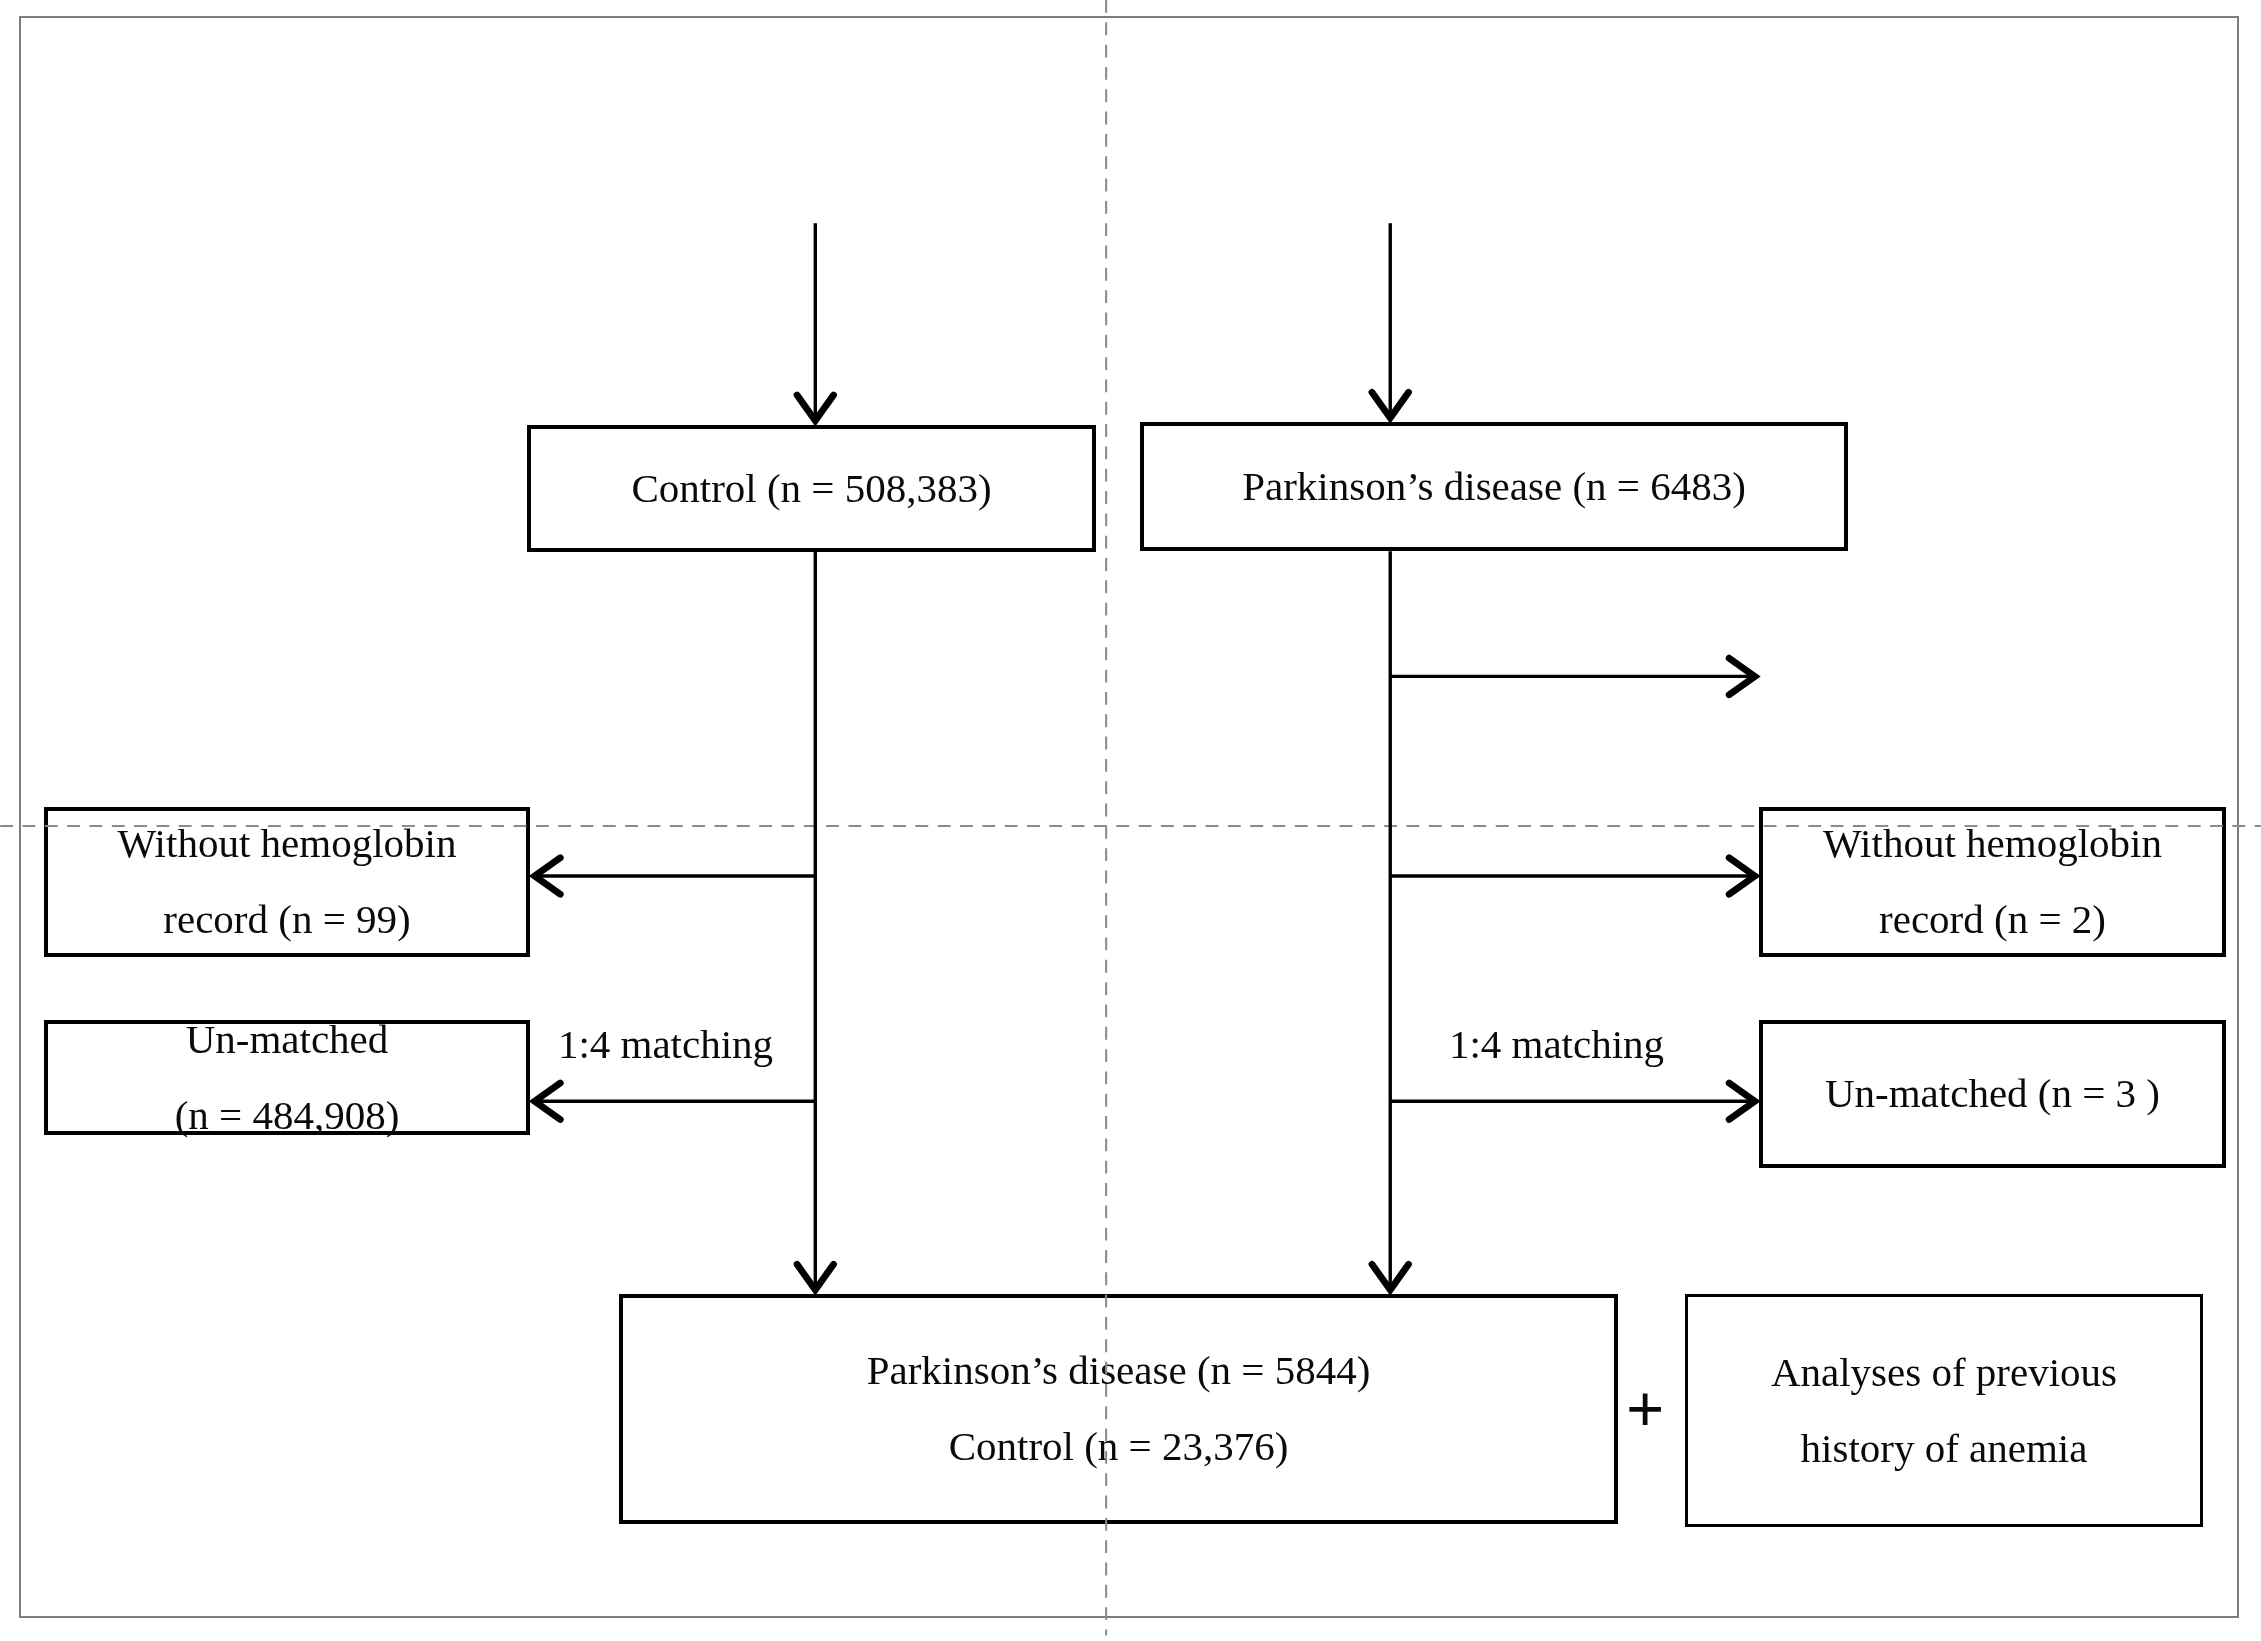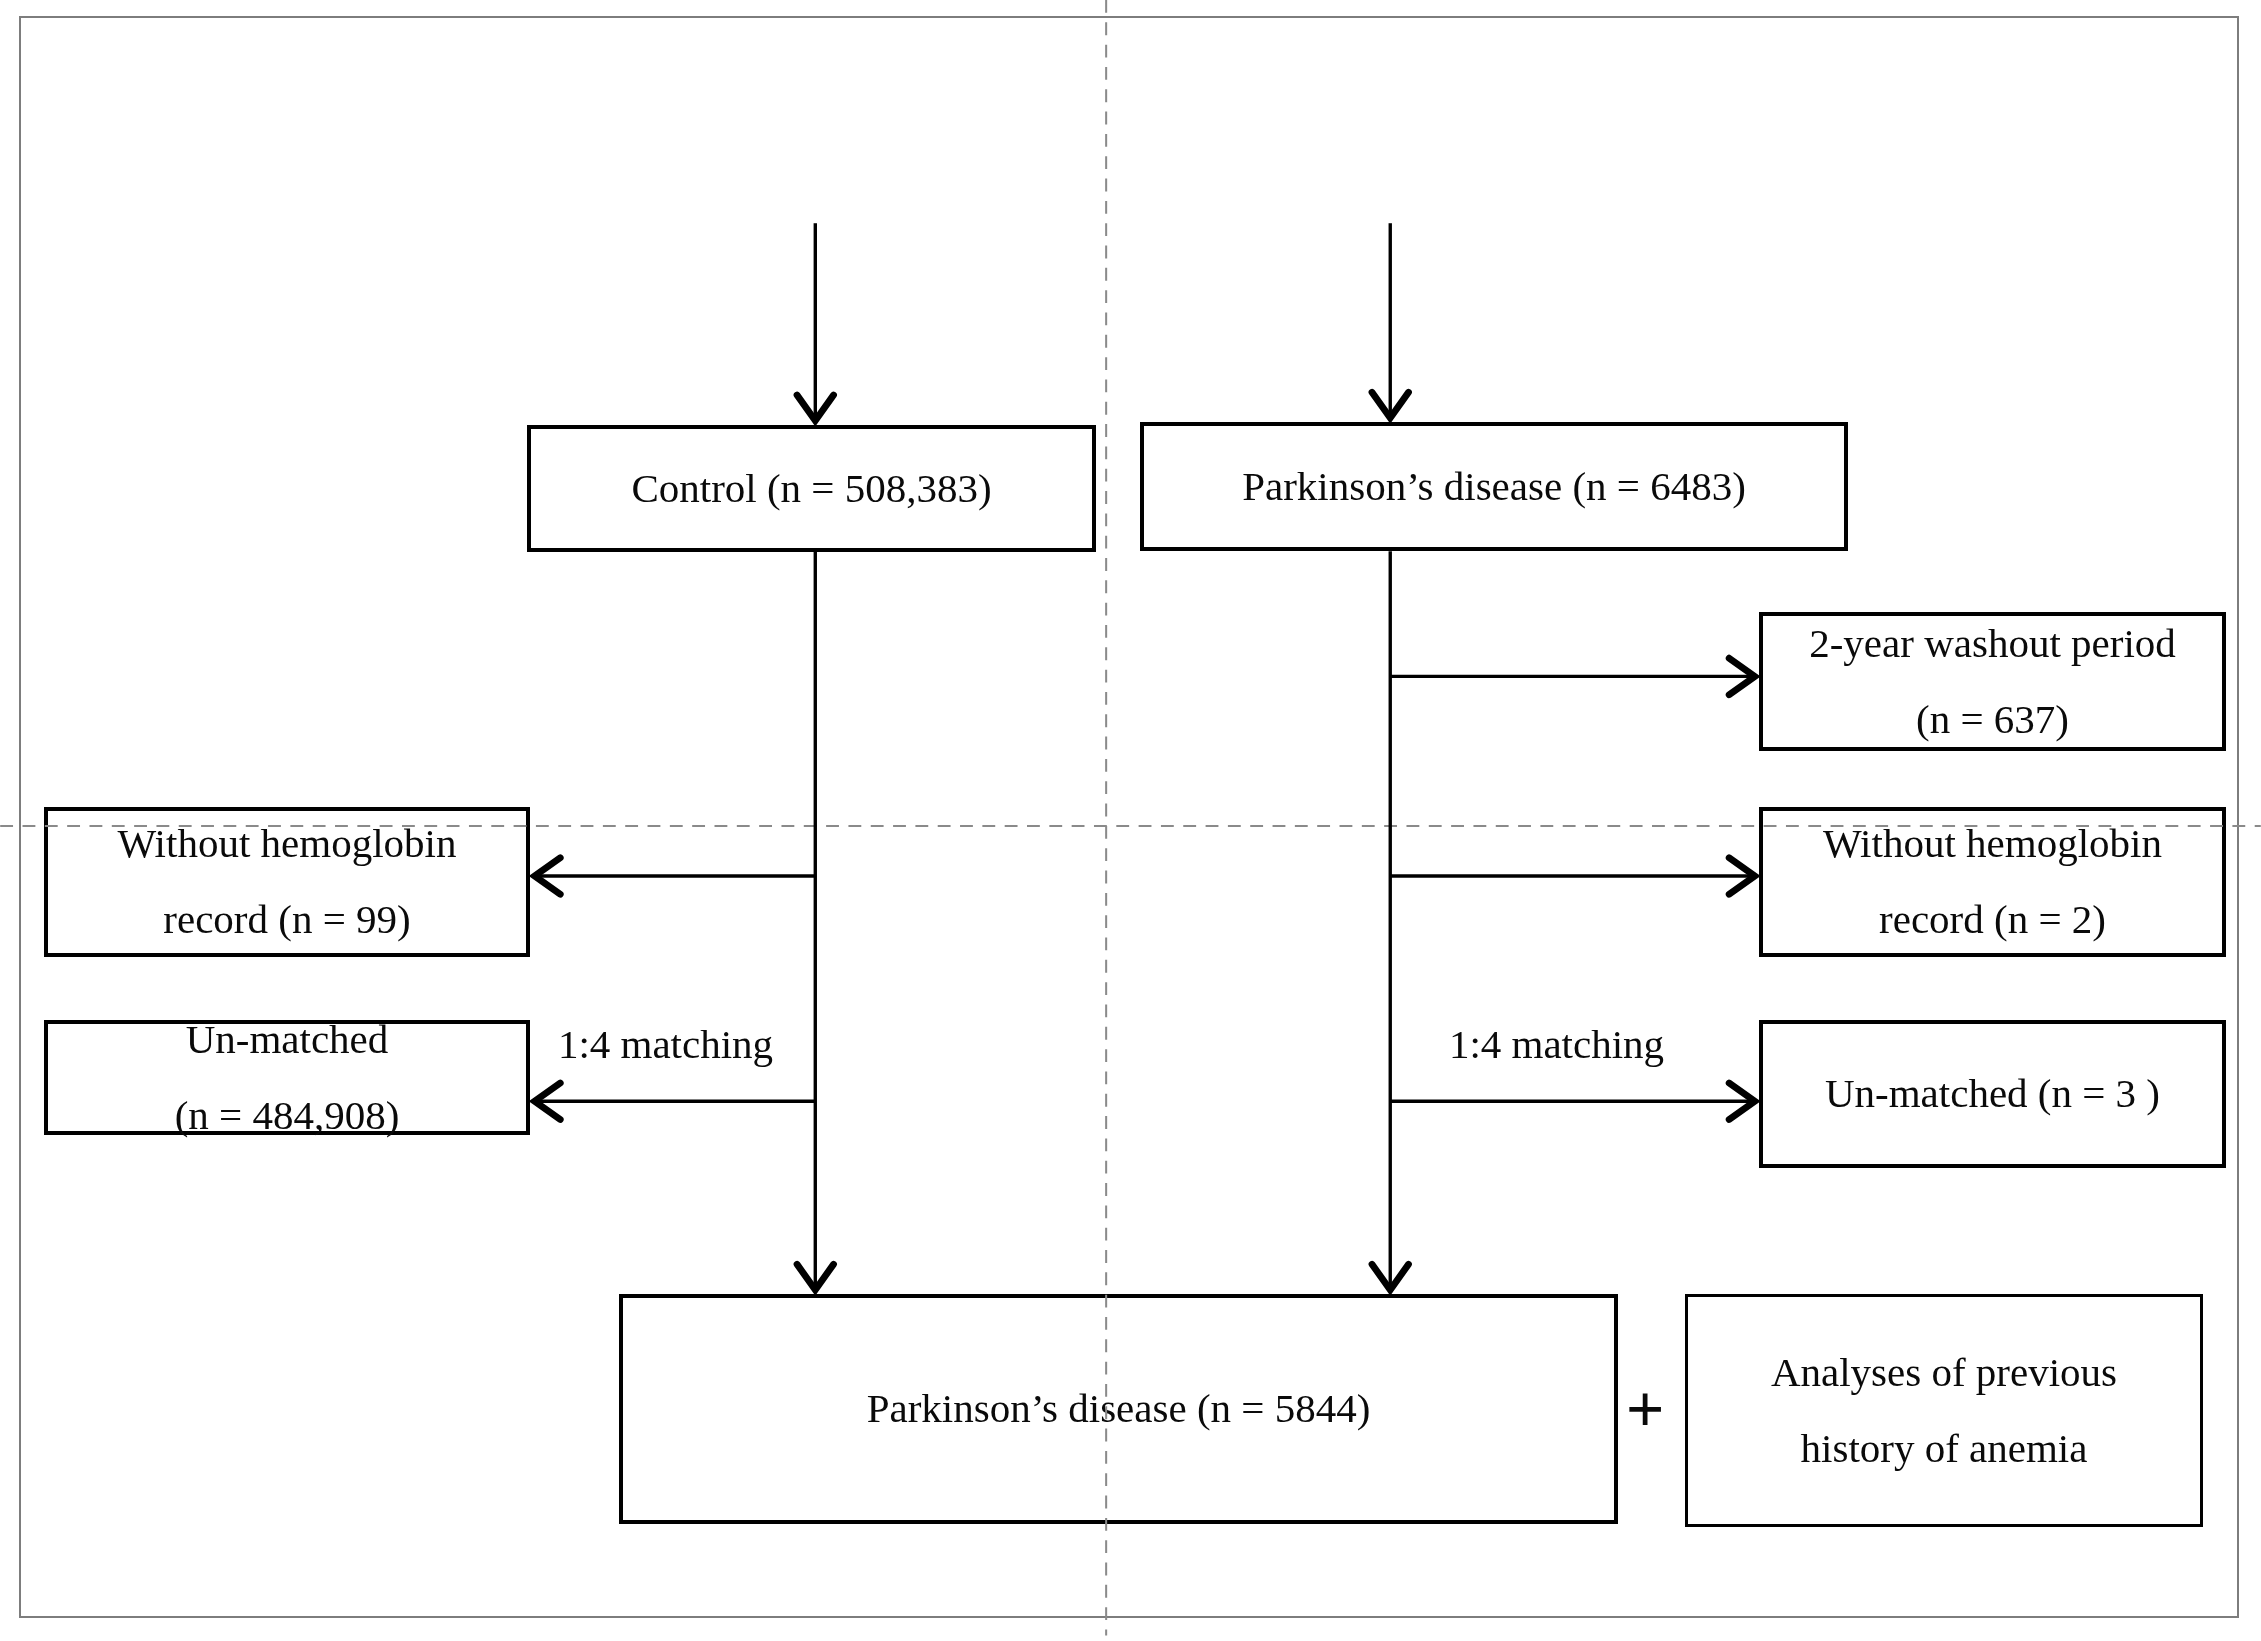--- a/index.html
+++ b/index.html
@@ -93,24 +93,20 @@
 
 
   <div class="node" id="node-control">
     <span>Control (n = 508,383)</span>
   </div>
 
   <div class="node" id="node-parkinsons">
     <span>Parkinson’s disease (n = 6483)</span>
   </div>
 
-  <div class="node" id="node-washout">
-    <span>2-year washout period</span>
-    <span>(n = 637)</span>
-  </div>
 
   <div class="node" id="node-left-hemoglobin">
     <span>Without hemoglobin</span>
     <span>record (n = 99)</span>
   </div>
 
   <div class="node" id="node-right-hemoglobin">
     <span>Without hemoglobin</span>
     <span>record (n = 2)</span>
   </div>
@@ -119,20 +115,21 @@
     <span>Un-matched</span>
     <span>(n = 484,908)</span>
   </div>
 
   <div class="node" id="node-right-unmatched">
     <span>Un-matched (n = 3 )</span>
   </div>
 
   <div class="node" id="node-final">
     <span>Parkinson’s disease (n = 5844)</span>
+    <span>Control (n = 23,376)</span>
   </div>
 
   <div class="node" id="node-analyses">
     <span>Analyses of previous</span>
     <span>history of anemia</span>
   </div>
 
   <div class="edge-label" id="label-left-matching">1:4 matching</div>
   <div class="edge-label" id="label-right-matching">1:4 matching</div>
   <div id="plus-sign">+</div>

